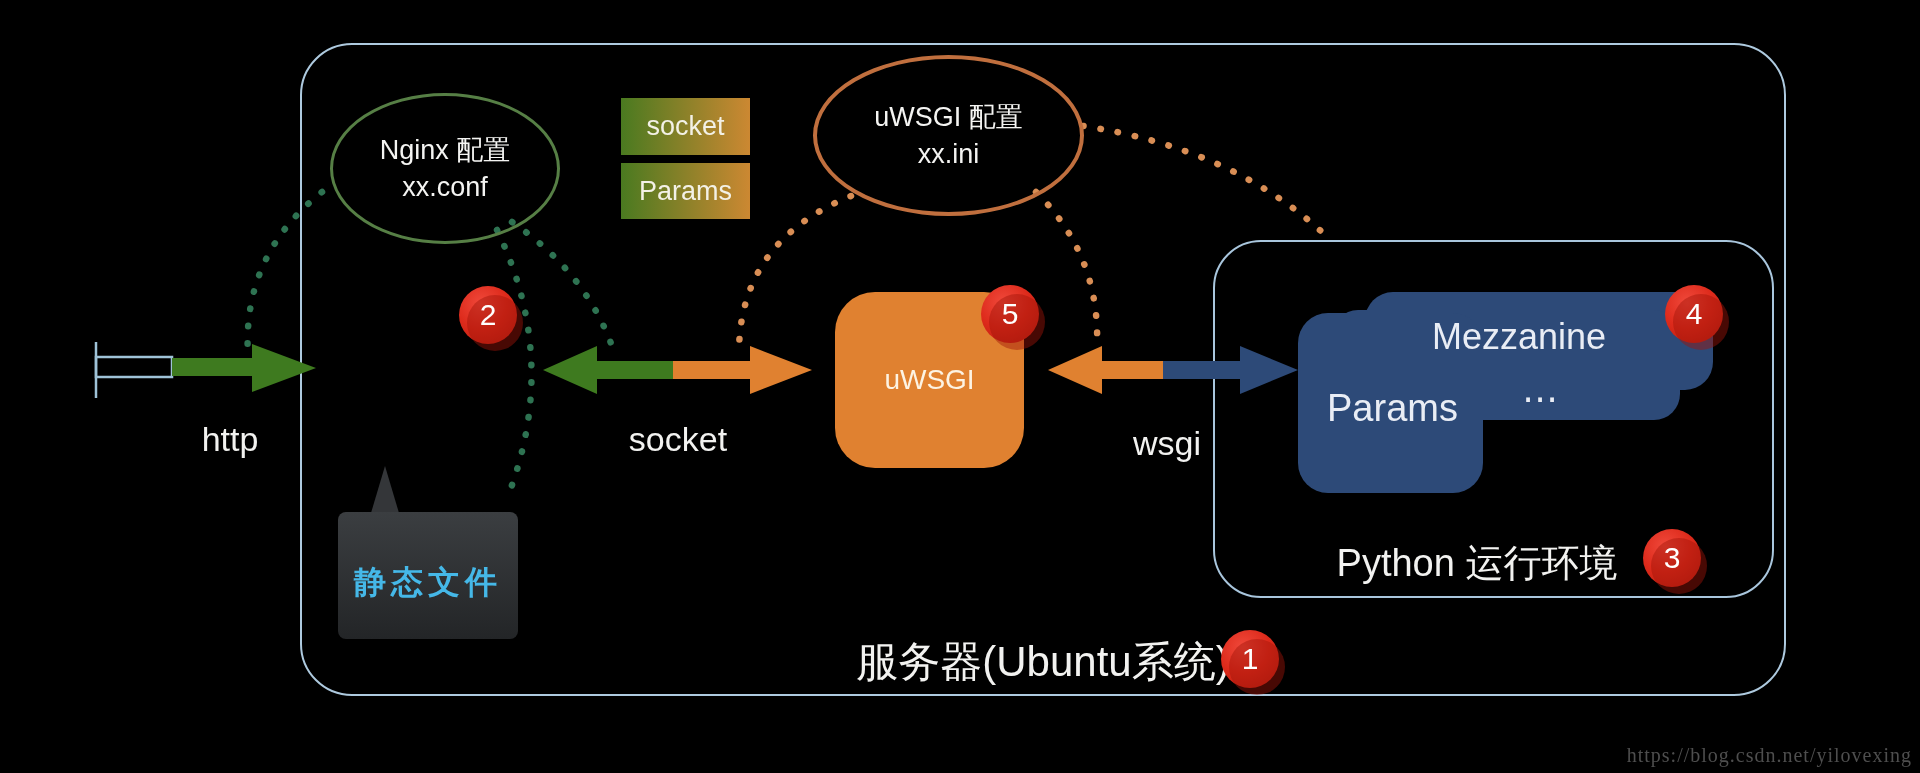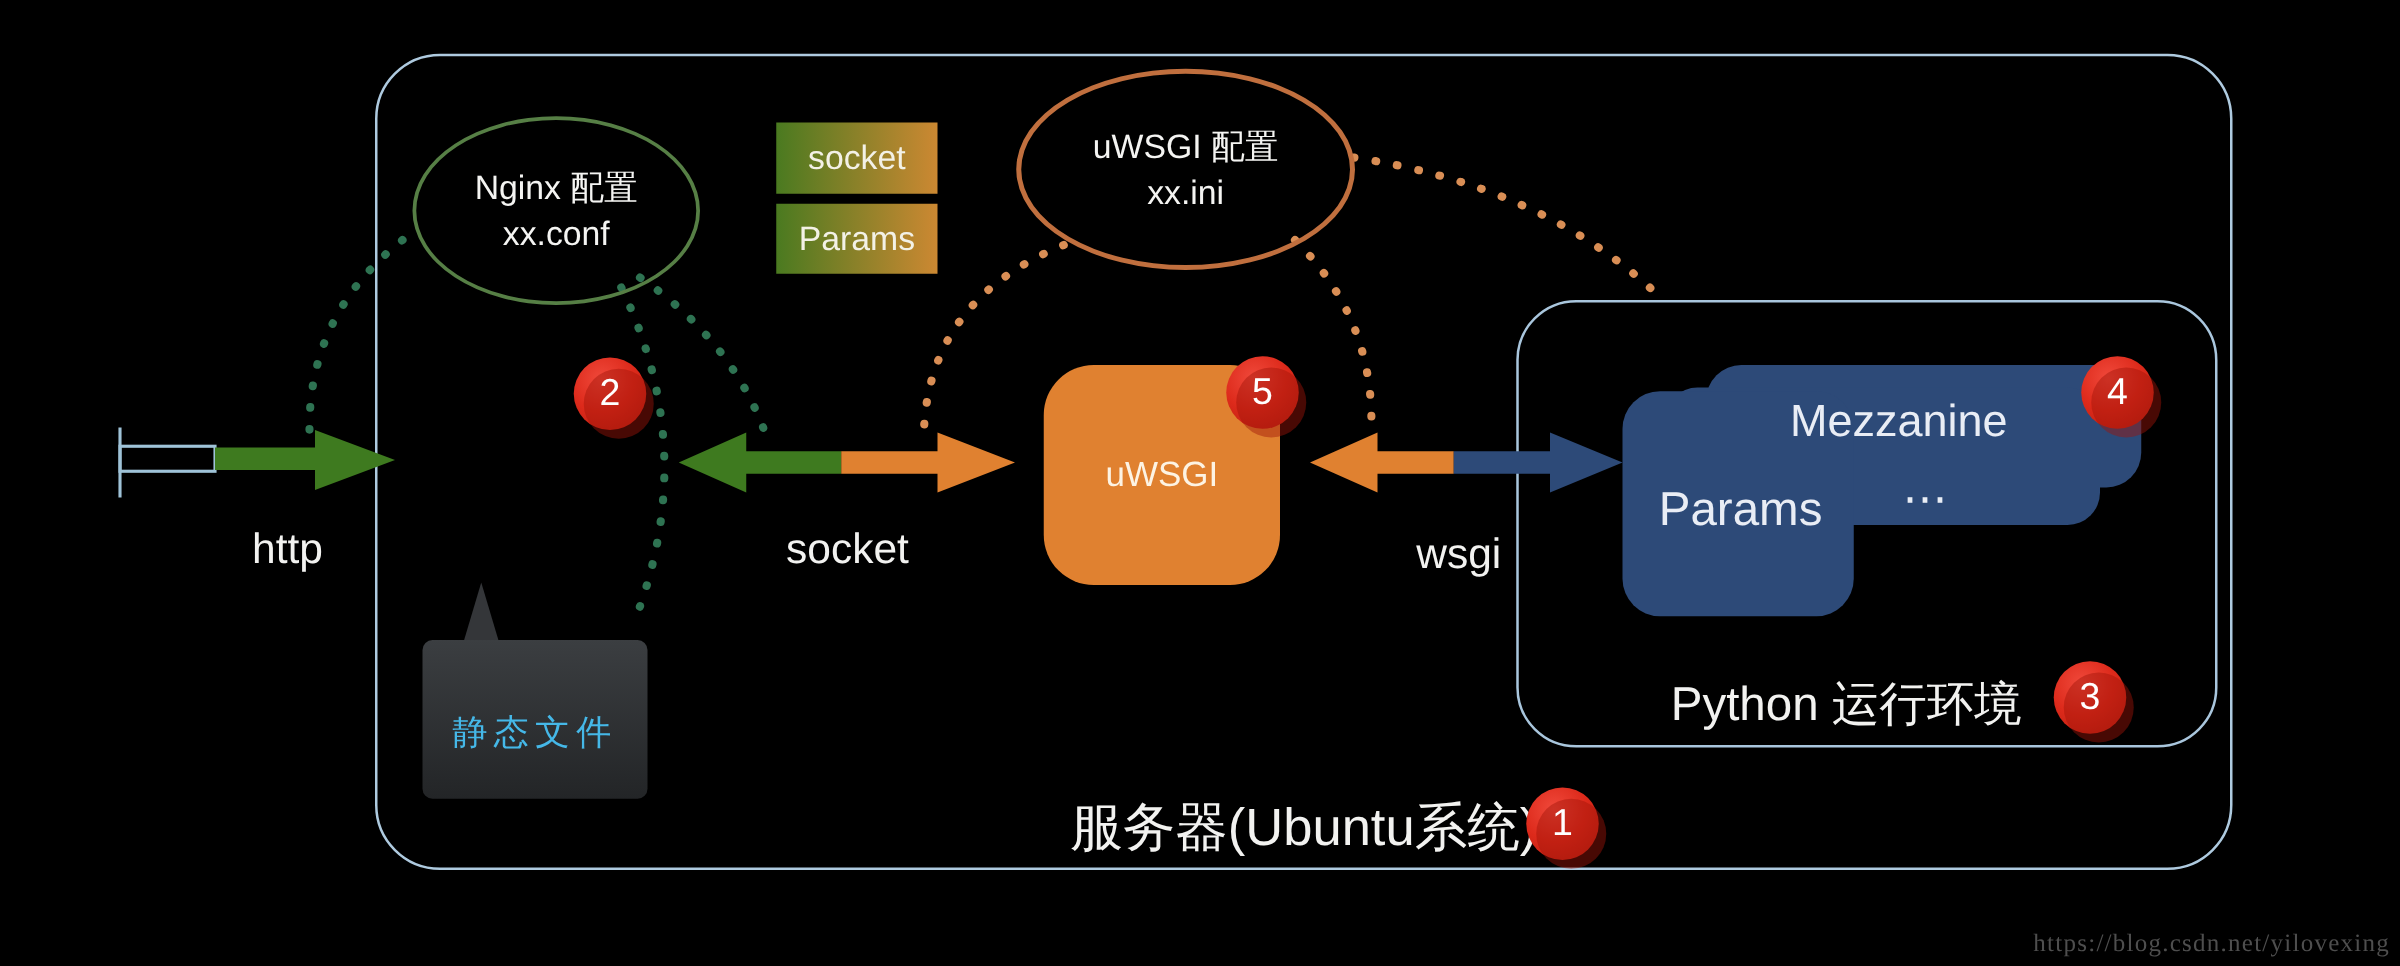--- a/index.html
+++ b/index.html
@@ -40,21 +40,21 @@
   #card-mezzanine{left:1365px;top:292px;width:348px;height:98px;border-radius:28px;}
   #card-more{left:1332px;top:310px;width:348px;height:110px;border-radius:26px;}
   #card-django{left:1298px;top:313px;width:185px;height:180px;border-radius:30px;}
   #mezzanine-label{left:1432px;top:316px;font-size:36px;color:#e9edf5;}
   #more-label{left:1522px;top:378px;font-size:36px;color:#e9edf5;letter-spacing:3px;}
   #django-label{left:1327px;top:387px;font-size:38px;color:#e9edf5;}
   
   #static-bubble{left:338px;top:512px;width:180px;height:127px;border-radius:8px;
     background:linear-gradient(180deg,#3b3e41 0%,#232527 100%);
     display:flex;align-items:flex-end;justify-content:center;}
-  #static-label{color:#45b8e8;font-size:28px;font-weight:normal;letter-spacing:5px;
+  #static-label{color:#45b8e8;font-size:32px;font-weight:bold;letter-spacing:5px;
     margin-bottom:34px;}
   #static-tail{left:371px;top:466px;width:0;height:0;
     border-left:14px solid transparent;border-right:14px solid transparent;
     border-bottom:47px solid #343639;}
   
   .edge-label{font-size:34px;color:#f2f2f0;text-align:center;margin-top:16px;}
   #http-label{left:160px;top:404px;width:140px;}
   #socket-label{left:598px;top:404px;width:160px;}
   #wsgi-label{left:1107px;top:408px;width:120px;}
   

